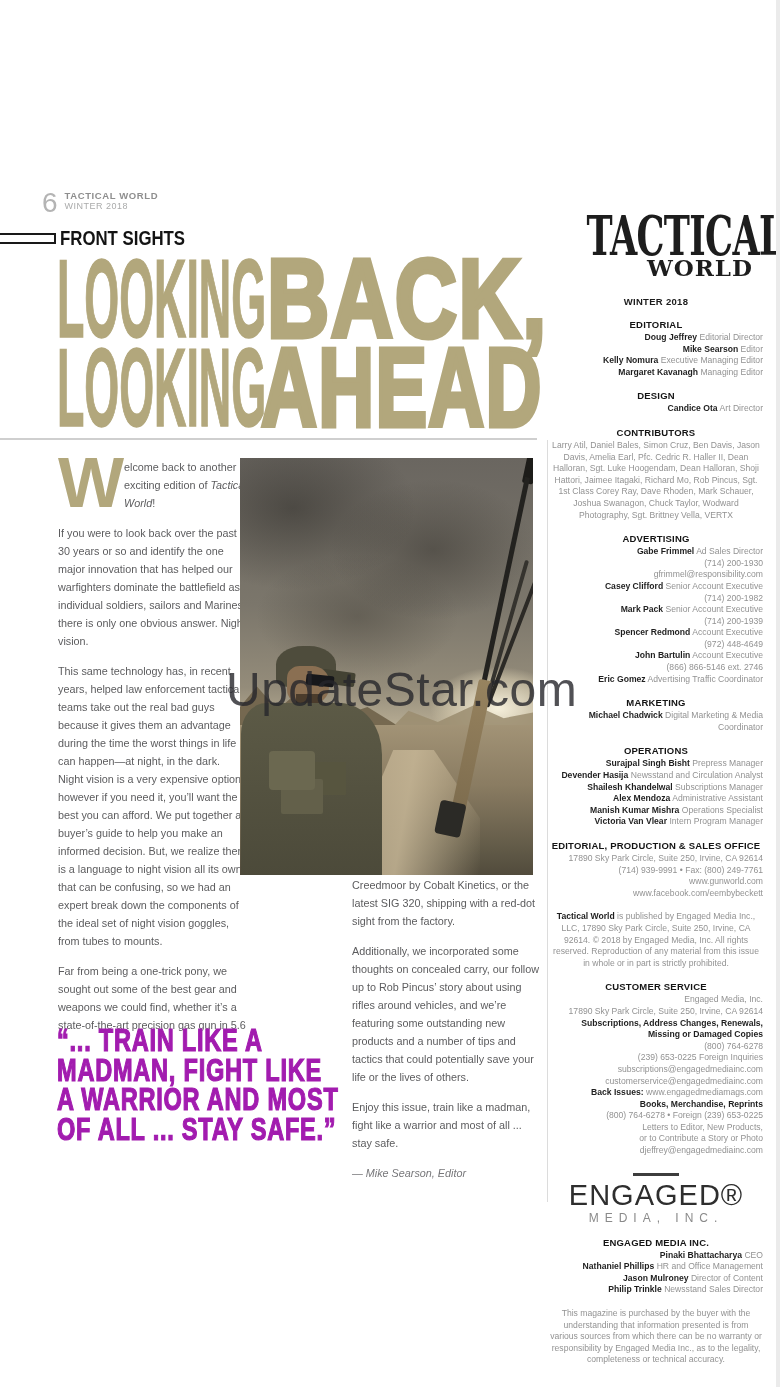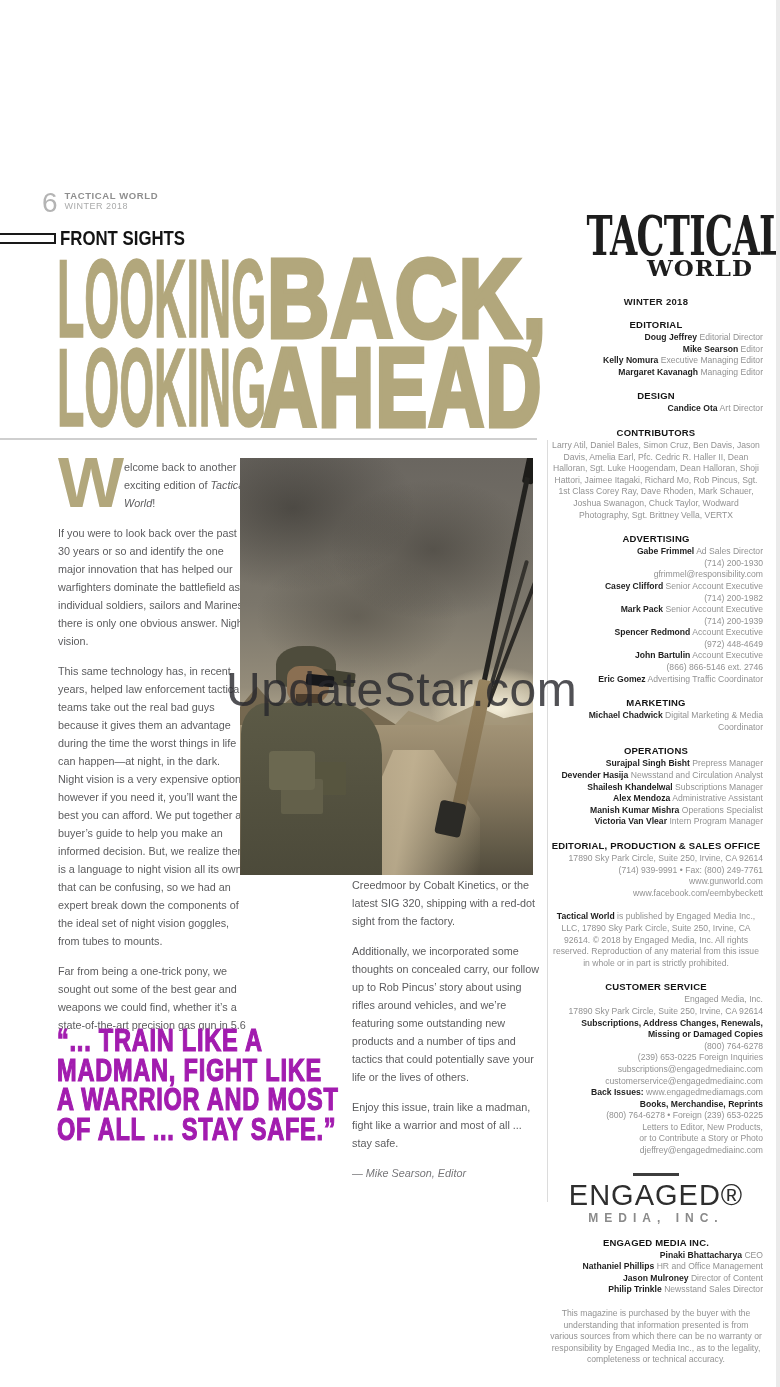--- a/index.html
+++ b/index.html
@@ -80,21 +80,21 @@
   .mh-section{margin-top:12px;}
   .mh-title{font-size:9.5px;font-weight:700;color:#141414;margin-bottom:2px;letter-spacing:.2px;}
   .mh-line{font-size:8.6px;line-height:11.6px;color:#929292;text-align:right;}
   .mh-line b{color:#1f1f1f;}
   .mh-para{font-size:8.6px;line-height:11.6px;color:#929292;}
   .mh-para b{color:#1f1f1f;}
   .mh-para-block{margin-top:12px;}
   .engaged{margin-top:16px;}
   .engaged-bar{width:46px;height:3px;background:#3d3d3d;margin:0 auto 4px;}
   .engaged-name{font-size:29px;line-height:30px;color:#2e2e2e;letter-spacing:1px;}
-  .engaged-sub{font-size:12px;color:#8a8a8a;letter-spacing:6px;margin-top:1px;font-weight:bold;}
+  .engaged-sub{font-size:12px;color:#8a8a8a;letter-spacing:6px;margin-top:1px;}
 </style>
 </head>
 <body>
 
 <div class="page">
 
   <div class="folio">
     <div class="folio-num">6</div>
     <div class="folio-meta">
       <div class="folio-mag">TACTICAL WORLD</div>

